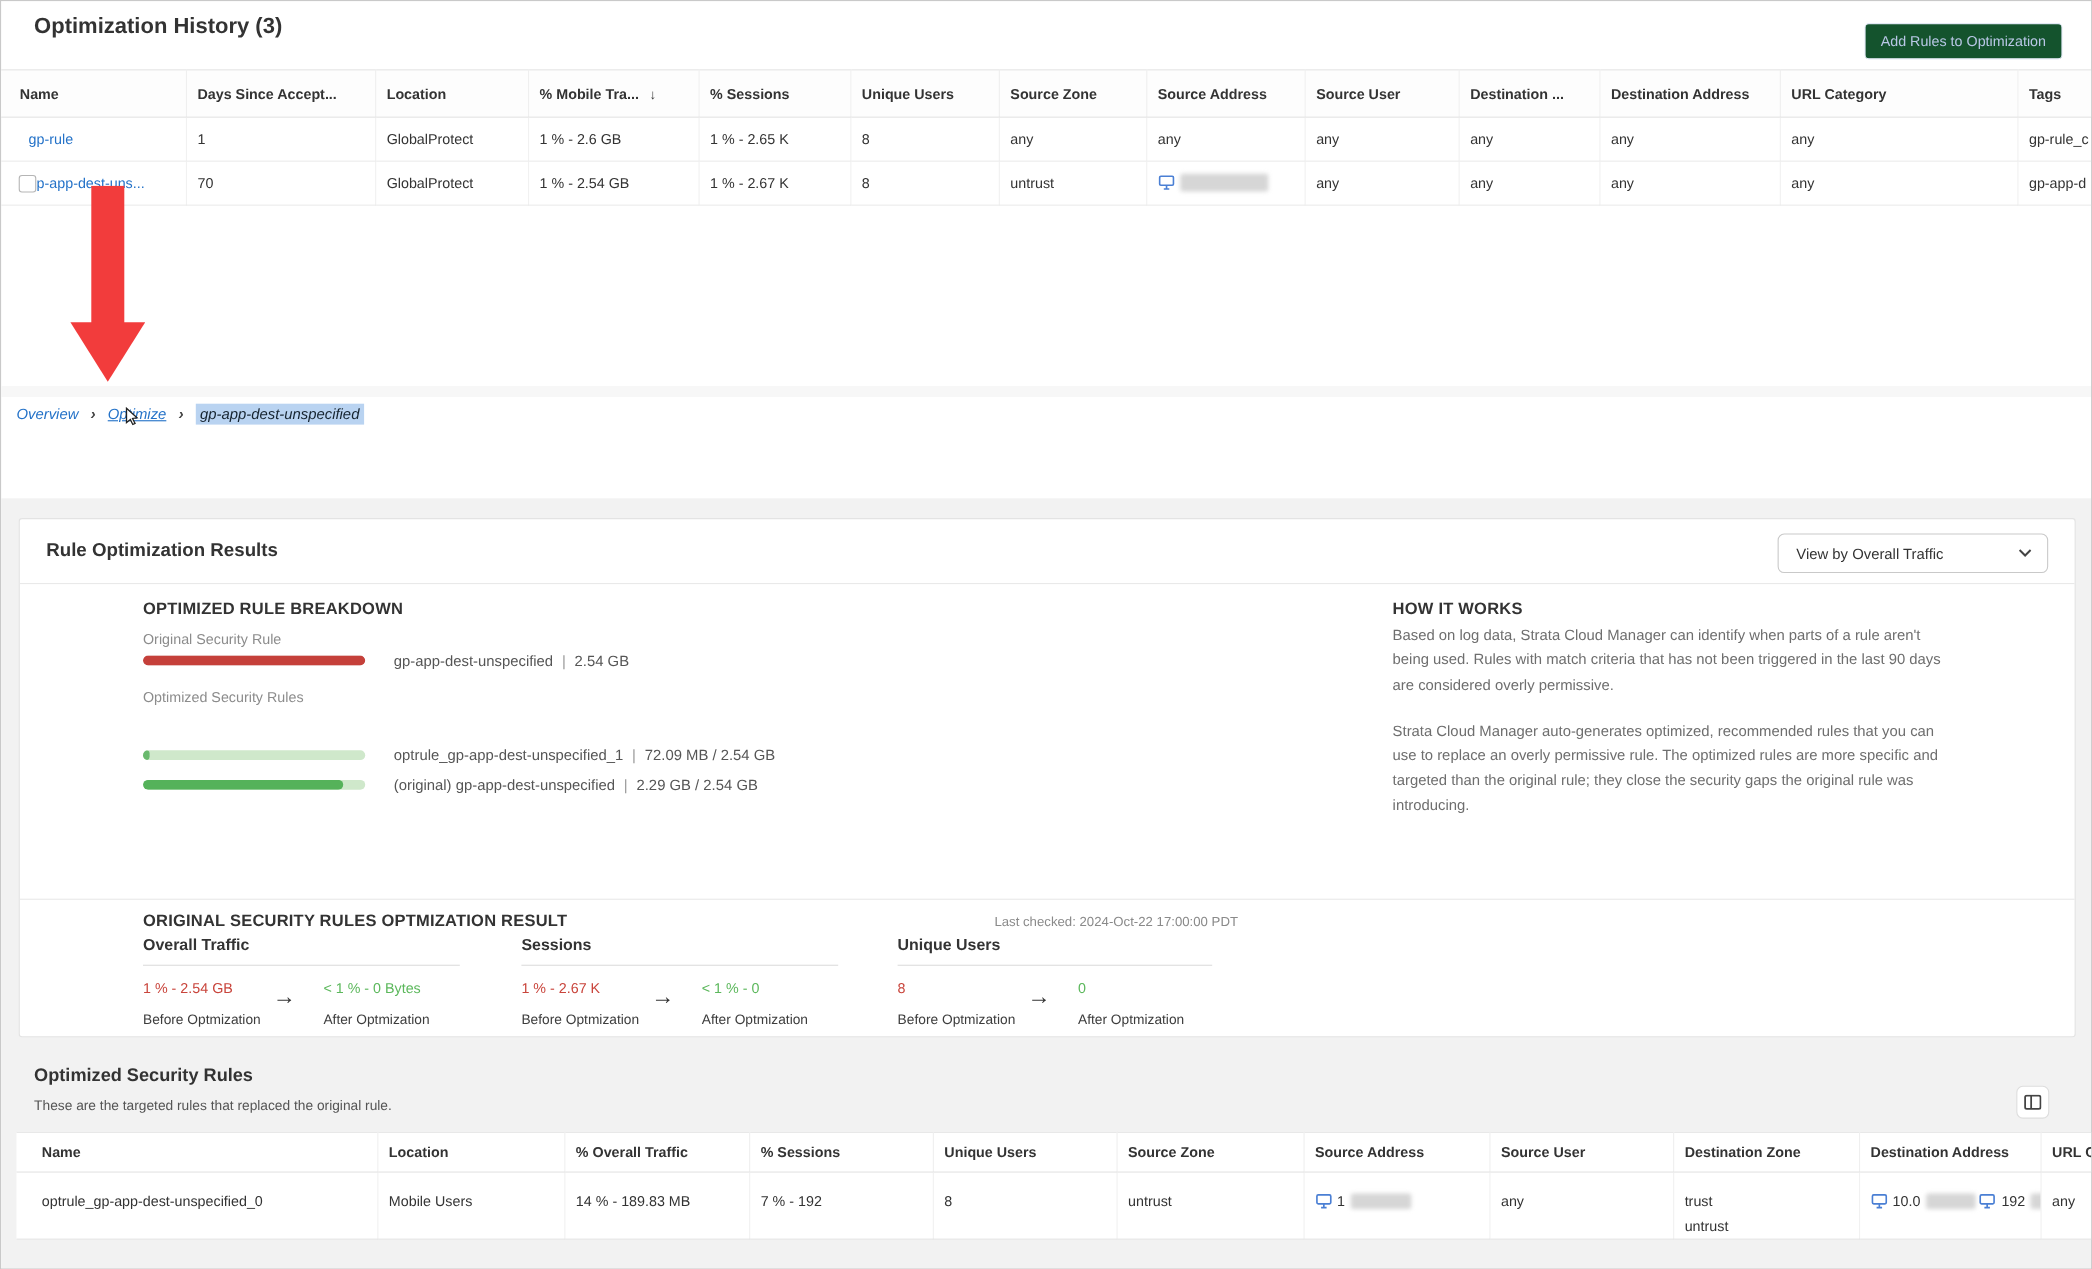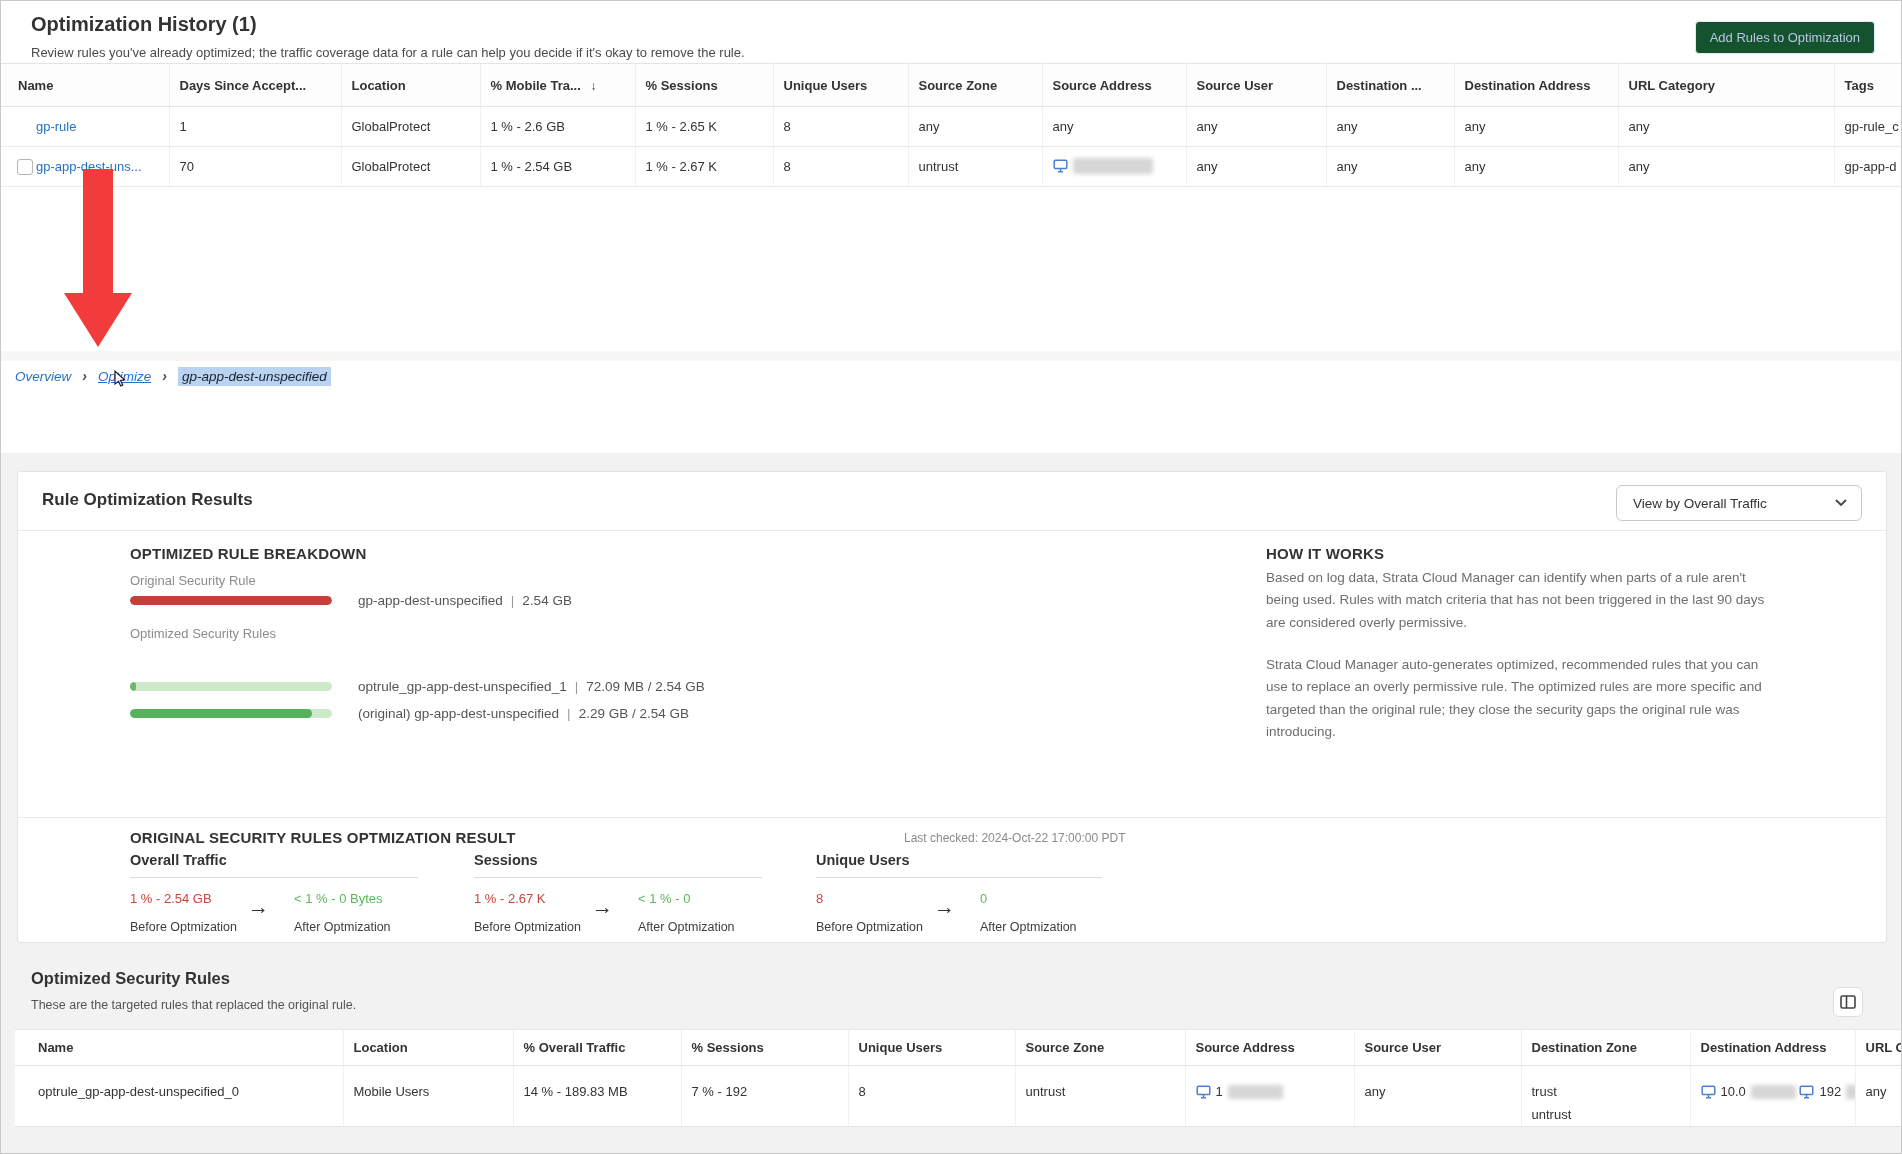--- a/index.html
+++ b/index.html
@@ -8,21 +8,21 @@
 
   
   .oh-title{position:absolute;left:30px;top:12px;font-size:20px;font-weight:bold;color:#333;}
   .oh-sub{position:absolute;left:30px;top:44px;font-size:13px;color:#4a4a4a;}
   .add-btn{position:absolute;right:26px;top:20px;height:33px;padding:0 14px;font-size:13px;color:#b9c7e6;background:#14532d;border:1px solid #e3e9f6;border-radius:4px;}
 
   table.t-top{position:absolute;left:0;top:62px;border-collapse:collapse;table-layout:fixed;width:1993px;font-size:13px;color:#333;}
   .t-top th{height:43px;text-align:left;font-weight:bold;padding:0 6px 0 10px;border-top:1px solid #e4e4e4;border-bottom:1px solid #e3e3e3;border-right:1px solid #efefef;background:#fdfdfd;white-space:nowrap;overflow:hidden;}
   .t-top td{height:40px;padding:0 6px 0 10px;border-bottom:1px solid #ebebeb;border-right:1px solid #f1f1f1;white-space:nowrap;overflow:hidden;}
   .t-top th.name-h{padding-left:17px;}
-  .t-top td.name-cell{position:relative;padding-left:35px;}
+  .t-top td.name-cell{position:relative;padding-left:25px;}
   .t-top a{color:#2472c8;text-decoration:none;cursor:pointer;}
   .sort{font-size:12px;margin-left:6px;color:#333;}
   .cb{position:absolute;left:16px;top:12px;width:16px;height:16px;appearance:none;border:1.5px solid #b5b5b5;border-radius:3px;background:#fff;margin:0;}
   .addr{display:inline-flex;align-items:center;gap:5px;}
   .blurbox{display:inline-block;height:16px;background:#d6d6d6;border-radius:2px;filter:blur(2px);}
   .w80{width:80px;} .w55{width:55px;height:14px;} .w45{width:45px;height:14px;}
 
   
   .arrow-shaft{position:absolute;left:82px;top:168px;width:30px;height:126px;background:#f23c3c;}
   .arrow-head{position:absolute;left:63px;top:292px;width:0;height:0;border-left:34px solid transparent;border-right:34px solid transparent;border-top:54px solid #f23c3c;}
@@ -86,22 +86,21 @@
   .t-bot th{height:36px;text-align:left;font-weight:bold;padding:0 6px 0 10px;border-top:1px solid #e8e8e8;border-bottom:1px solid #e3e3e3;border-right:1px solid #efefef;white-space:nowrap;overflow:hidden;background:#fff;}
   .t-bot td{height:60px;vertical-align:top;padding:14px 6px 0 10px;border-bottom:1px solid #e3e3e3;border-right:1px solid #f1f1f1;white-space:nowrap;overflow:hidden;line-height:23px;}
   .t-bot th.name-h{padding-left:23px;}
   .t-bot td.name-cell{padding-left:23px;}
 </style>
 </head>
 <body>
 
 <div class="screen">
 
-  <div class="oh-title">Optimization History (1)</div>
-  <div class="oh-sub">Review rules you've already optimized; the traffic coverage data for a rule can help you decide if it's okay to remove the rule.</div>
+  <div class="oh-title">Optimization History (3)</div>
   <button class="add-btn">Add Rules to Optimization</button>
 
   <table class="t-top">
     <colgroup>
       <col style="width:168px">
         <col style="width:172px">
         <col style="width:139px">
         <col style="width:155px">
       <col style="width:138px">
         <col style="width:135px">

